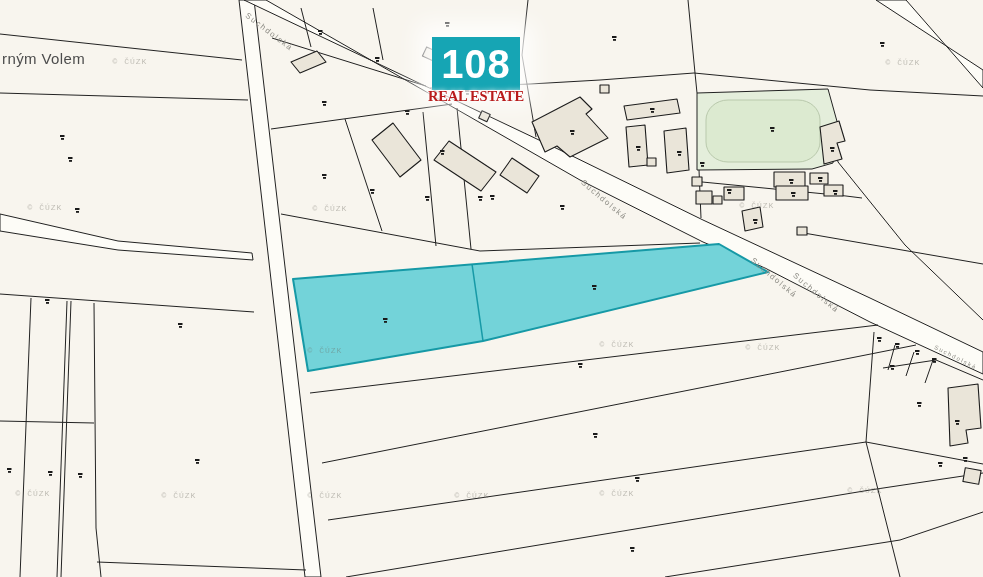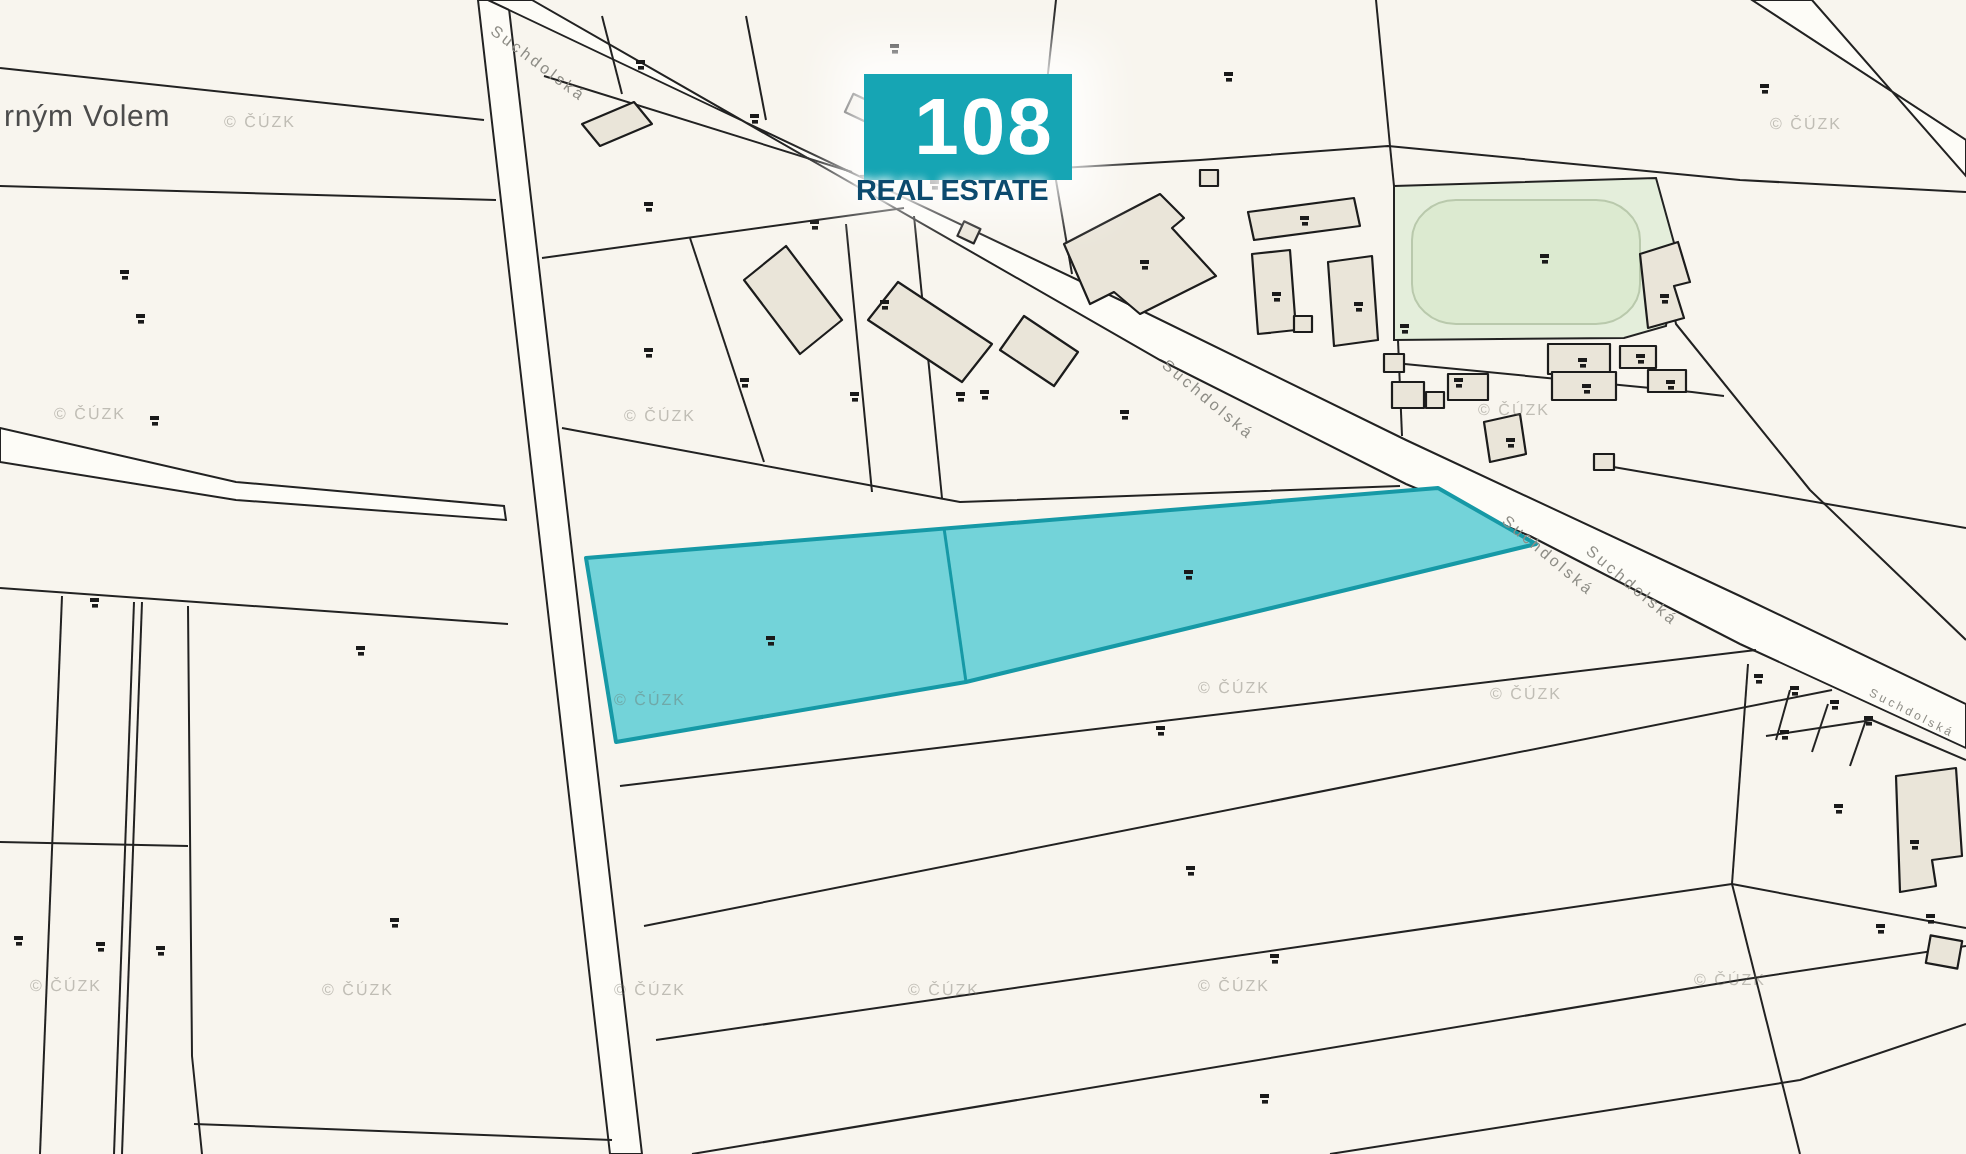--- a/index.html
+++ b/index.html
@@ -1,31 +1,31 @@
 <!DOCTYPE html>
 <html><head>
 <meta charset="utf-8">
 <style>
   html,body{margin:0;padding:0;background:#e8e8e8;}
   .stage{position:relative;width:983px;height:577px;overflow:hidden;
          background:#f8f5ee;font-family:"Liberation Sans",sans-serif;}
   .stage svg{position:absolute;left:0;top:0;}
   .wm{position:absolute;font-size:8px;letter-spacing:1px;color:rgba(108,104,94,.4);
-      white-space:nowrap;transform:translate(-50%,-50%);font-family:Liberation Sans, sans-serif;}
+      white-space:nowrap;transform:translate(-50%,-50%);font-family:Liberation Mono, monospace;}
   .street{position:absolute;color:#8e8d86;letter-spacing:1.6px;white-space:nowrap;
           transform-origin:0 0;font-family:"Liberation Sans",sans-serif;}
   .place{position:absolute;left:2px;top:50px;font-size:15px;color:#4c4c4c;
          letter-spacing:.4px;}
   .logo{position:absolute;left:432px;top:37px;width:88px;height:53px;
         display:flex;align-items:center;justify-content:center;
         box-shadow:0 0 22px 14px rgba(255,255,255,.85);}
   .logo-num{color:#fff;font-size:40px;font-weight:bold;letter-spacing:1px;line-height:1;}
   .logo-sub{position:absolute;left:428px;top:88px;width:96px;text-align:center;
-            font-size:14.5px;font-weight:bold;color:#0c4a6e;letter-spacing:-.2px;
-            text-shadow:0 0 4px #fff,0 0 6px #fff;white-space:nowrap;}
+            font-size:14.5px;font-weight:bold;color:#b91c1c;letter-spacing:-.2px;
+            text-shadow:0 0 4px #fff,0 0 6px #fff;white-space:nowrap;font-family:Liberation Serif, serif;}
 </style>
 </head>
 <body>
 
 <div class="stage">
 
 <svg width="983" height="577" viewBox="0 0 983 577">
 
   <rect x="0" y="0" width="983" height="577" fill="#f8f5ee"></rect>
 
@@ -226,21 +226,21 @@
         <rect x="956" y="423" width="3" height="1.8"></rect>
         <rect x="938" y="462" width="4.5" height="2"></rect>
         <rect x="939" y="465" width="3" height="1.8"></rect>
         <rect x="963" y="457" width="4.5" height="2"></rect>
         <rect x="964" y="460" width="3" height="1.8"></rect>
         <rect x="877" y="337" width="4.5" height="2"></rect>
         <rect x="878" y="340" width="3" height="1.8"></rect>
       </g>
 </svg>
 
-<div class="logo" style="background: rgb(22, 165, 180); padding-left: 16px;">
+<div class="logo" style="background: rgb(22, 165, 180);">
   <span class="logo-num">108</span>
 </div>
 <div class="logo-sub">REAL ESTATE</div>
 
 <div class="place">rným Volem</div>
 
 <div class="street" style="left: 249px; top: 11px; font-size: 8px; transform: rotate(37deg);">Suchdolská</div>
     <div class="street" style="left: 585px; top: 178px; font-size: 8px; transform: rotate(40deg);">Suchdolská</div>
     <div class="street" style="left: 755px; top: 256px; font-size: 8px; transform: rotate(40deg);">Suchdolská</div>
     <div class="street" style="left: 797px; top: 271px; font-size: 8px; transform: rotate(40deg);">Suchdolská</div>

